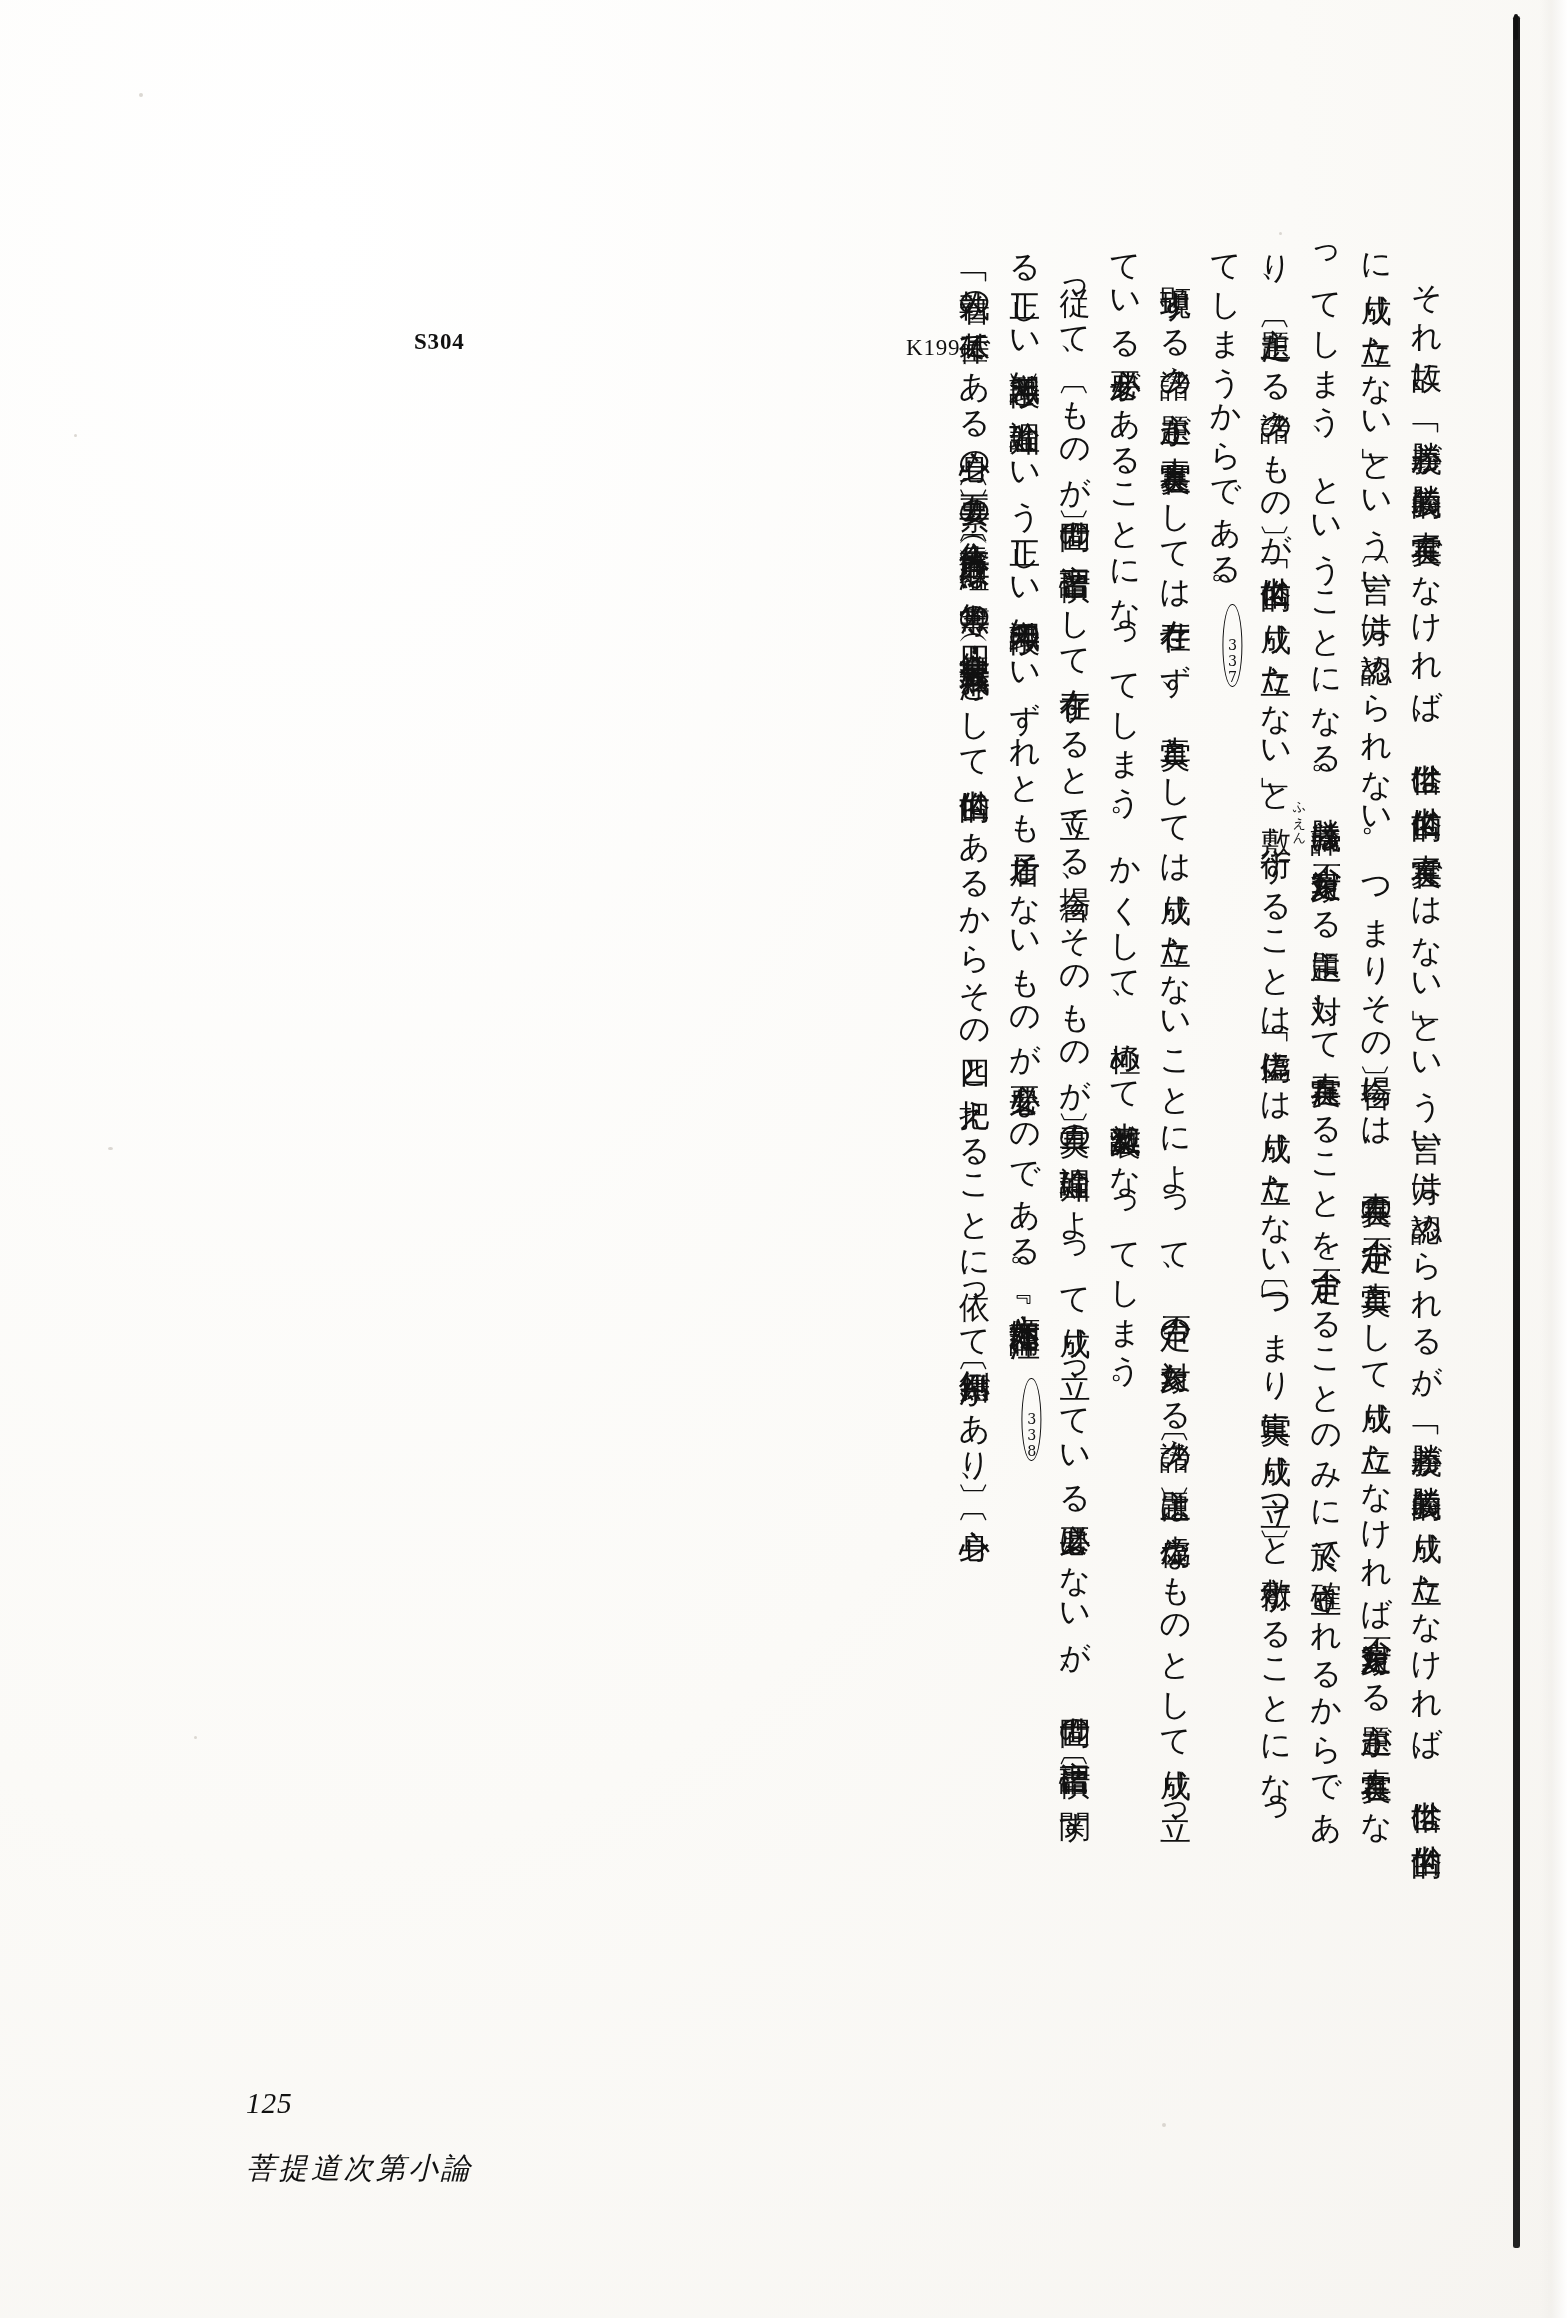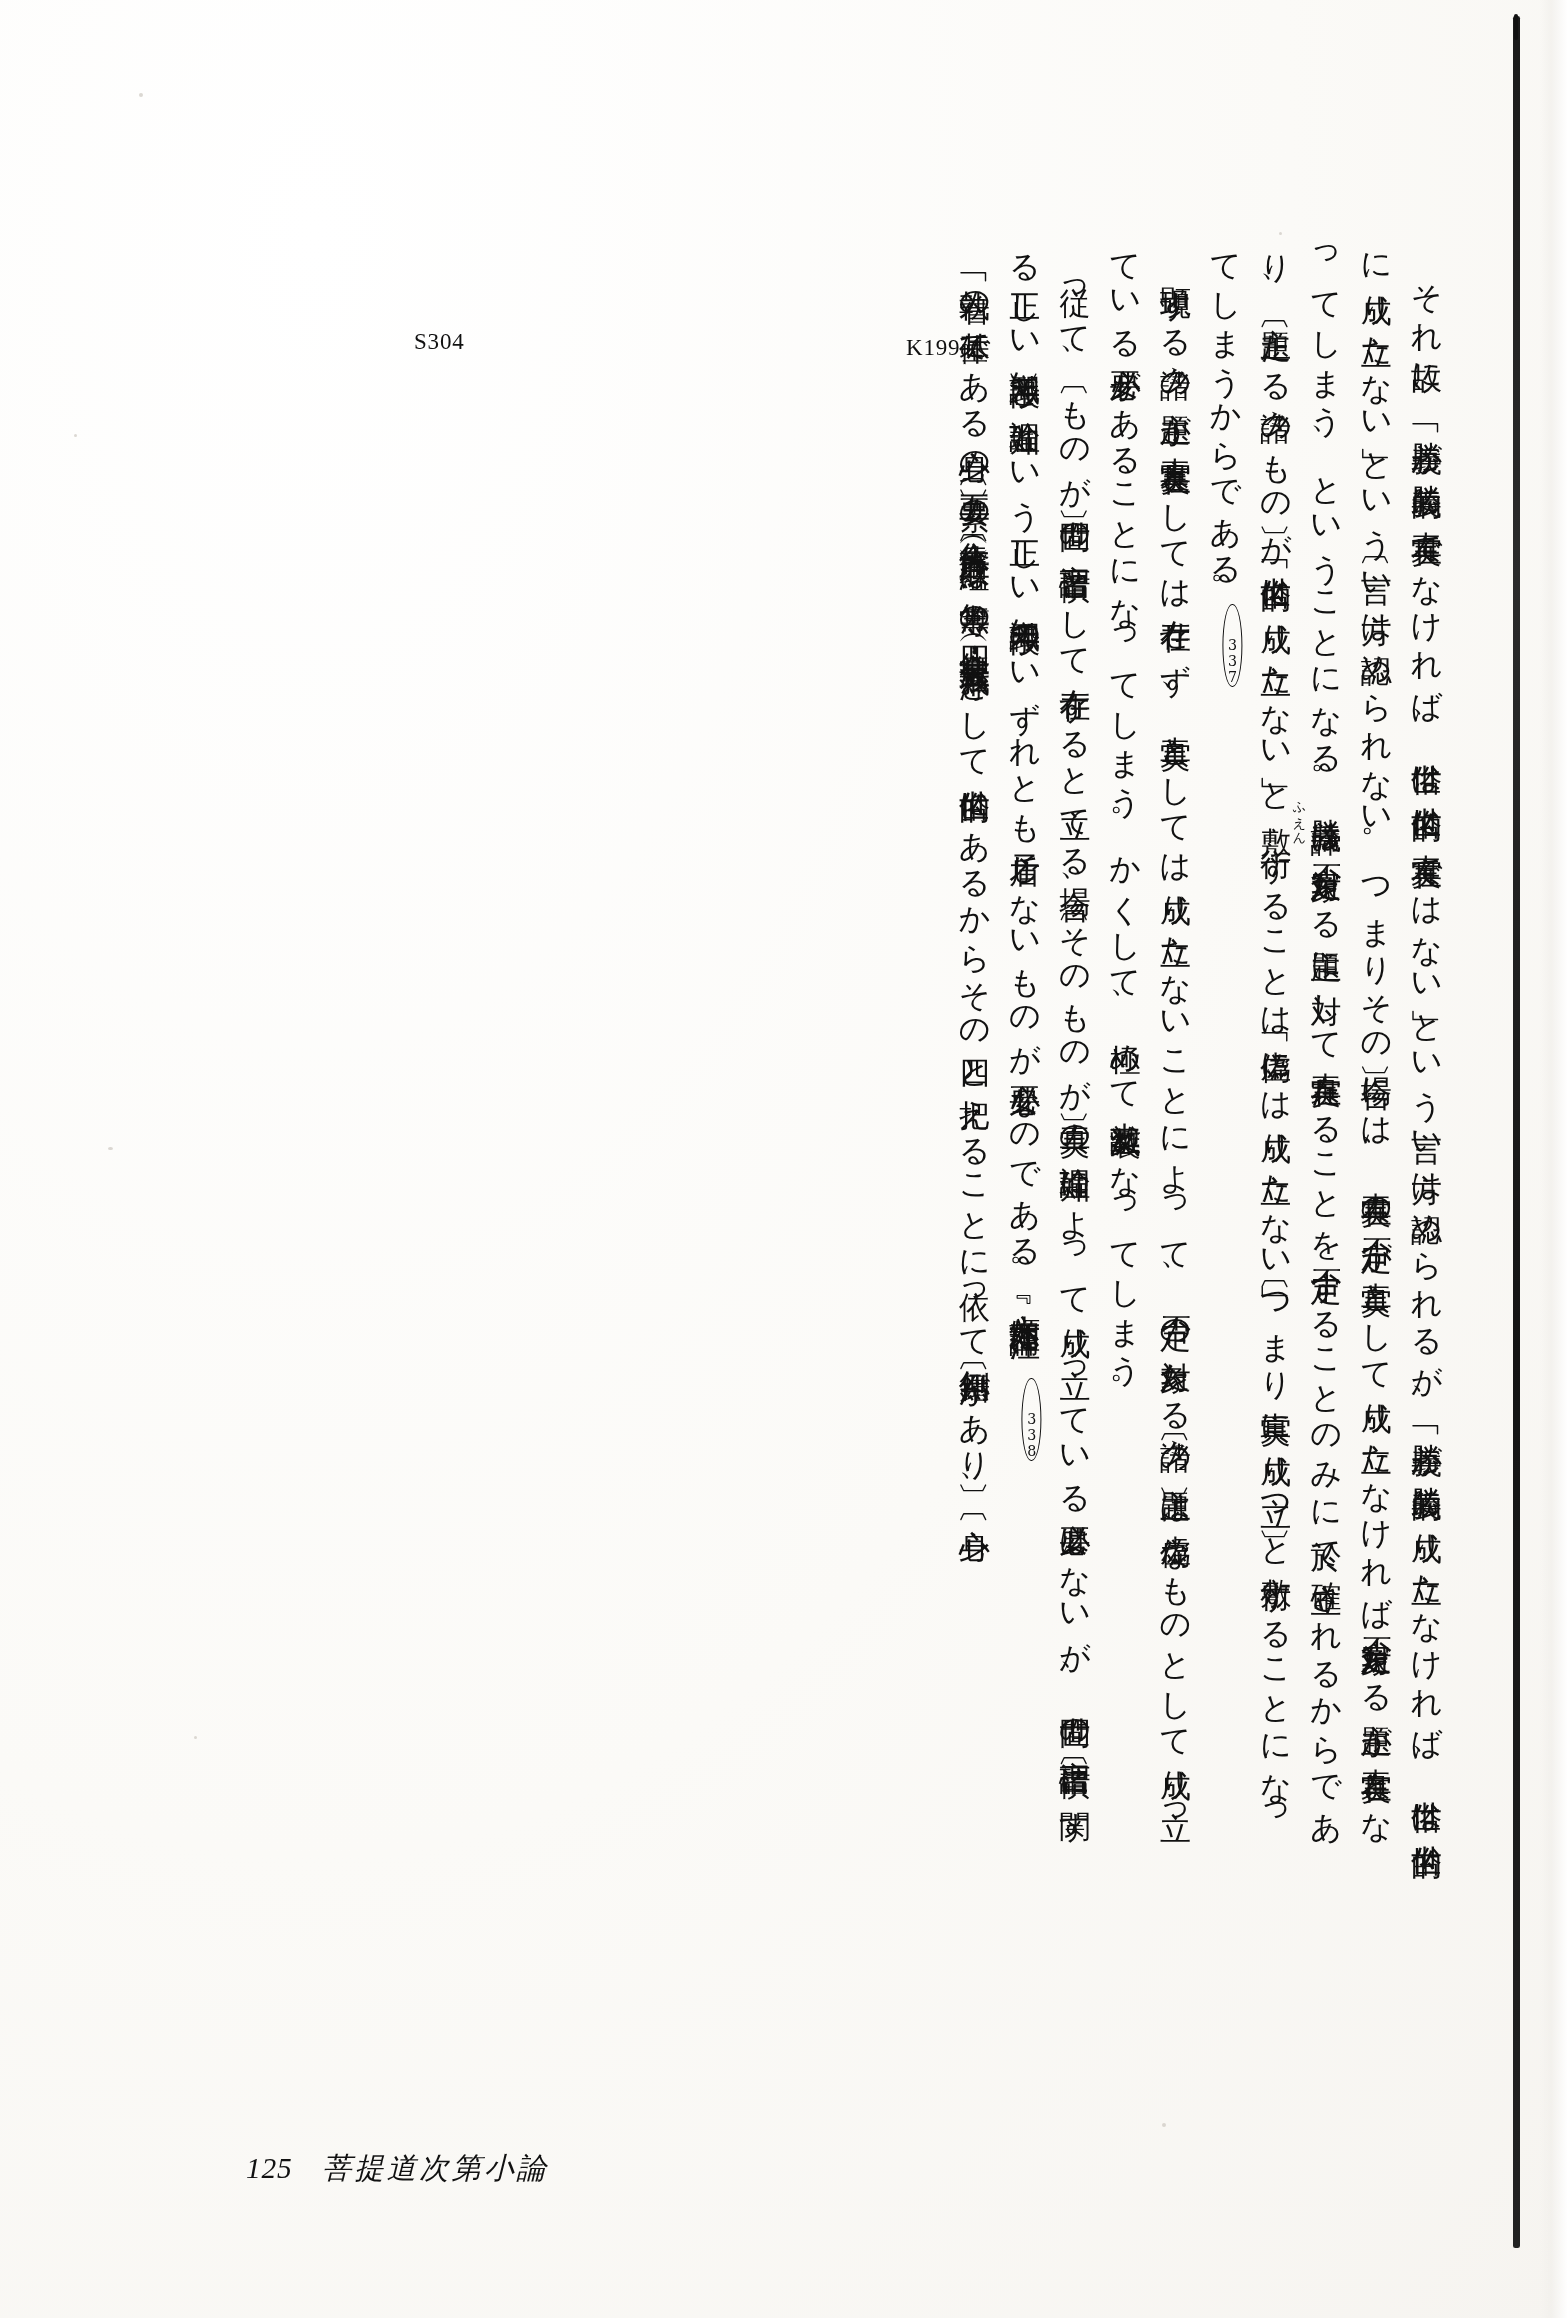--- a/index.html
+++ b/index.html
@@ -93,32 +93,33 @@
 
   
   .margin-label {
     position: absolute;
     font-family: "Liberation Serif", "DejaVu Serif", serif;
     font-size: 23px;
     color: #111;
     letter-spacing: 0.8px;
     white-space: nowrap;
   }
-  #label-s304 { top: 329px; left: 414px; }
+  #label-s304 { top: 329px; left: 414px; font-weight: bold; }
   #label-k199a { top: 335px; left: 906px; }
 
   
   .footer {
     position: absolute;
     bottom: 130px;
     left: 246px;
     display: flex;
     align-items: baseline;
     gap: 29.4px;
     color: #111;
+    flex-direction: column;
   }
   .footer .pagenum {
     font-family: "Liberation Serif", "DejaVu Serif", serif;
     font-style: italic;
     font-size: 29.4px;
     letter-spacing: 0.8px;
   }
   .footer .running-title {
     font-family: "DejaVu Serif", "Liberation Serif", serif;
     font-size: 29.4px;

